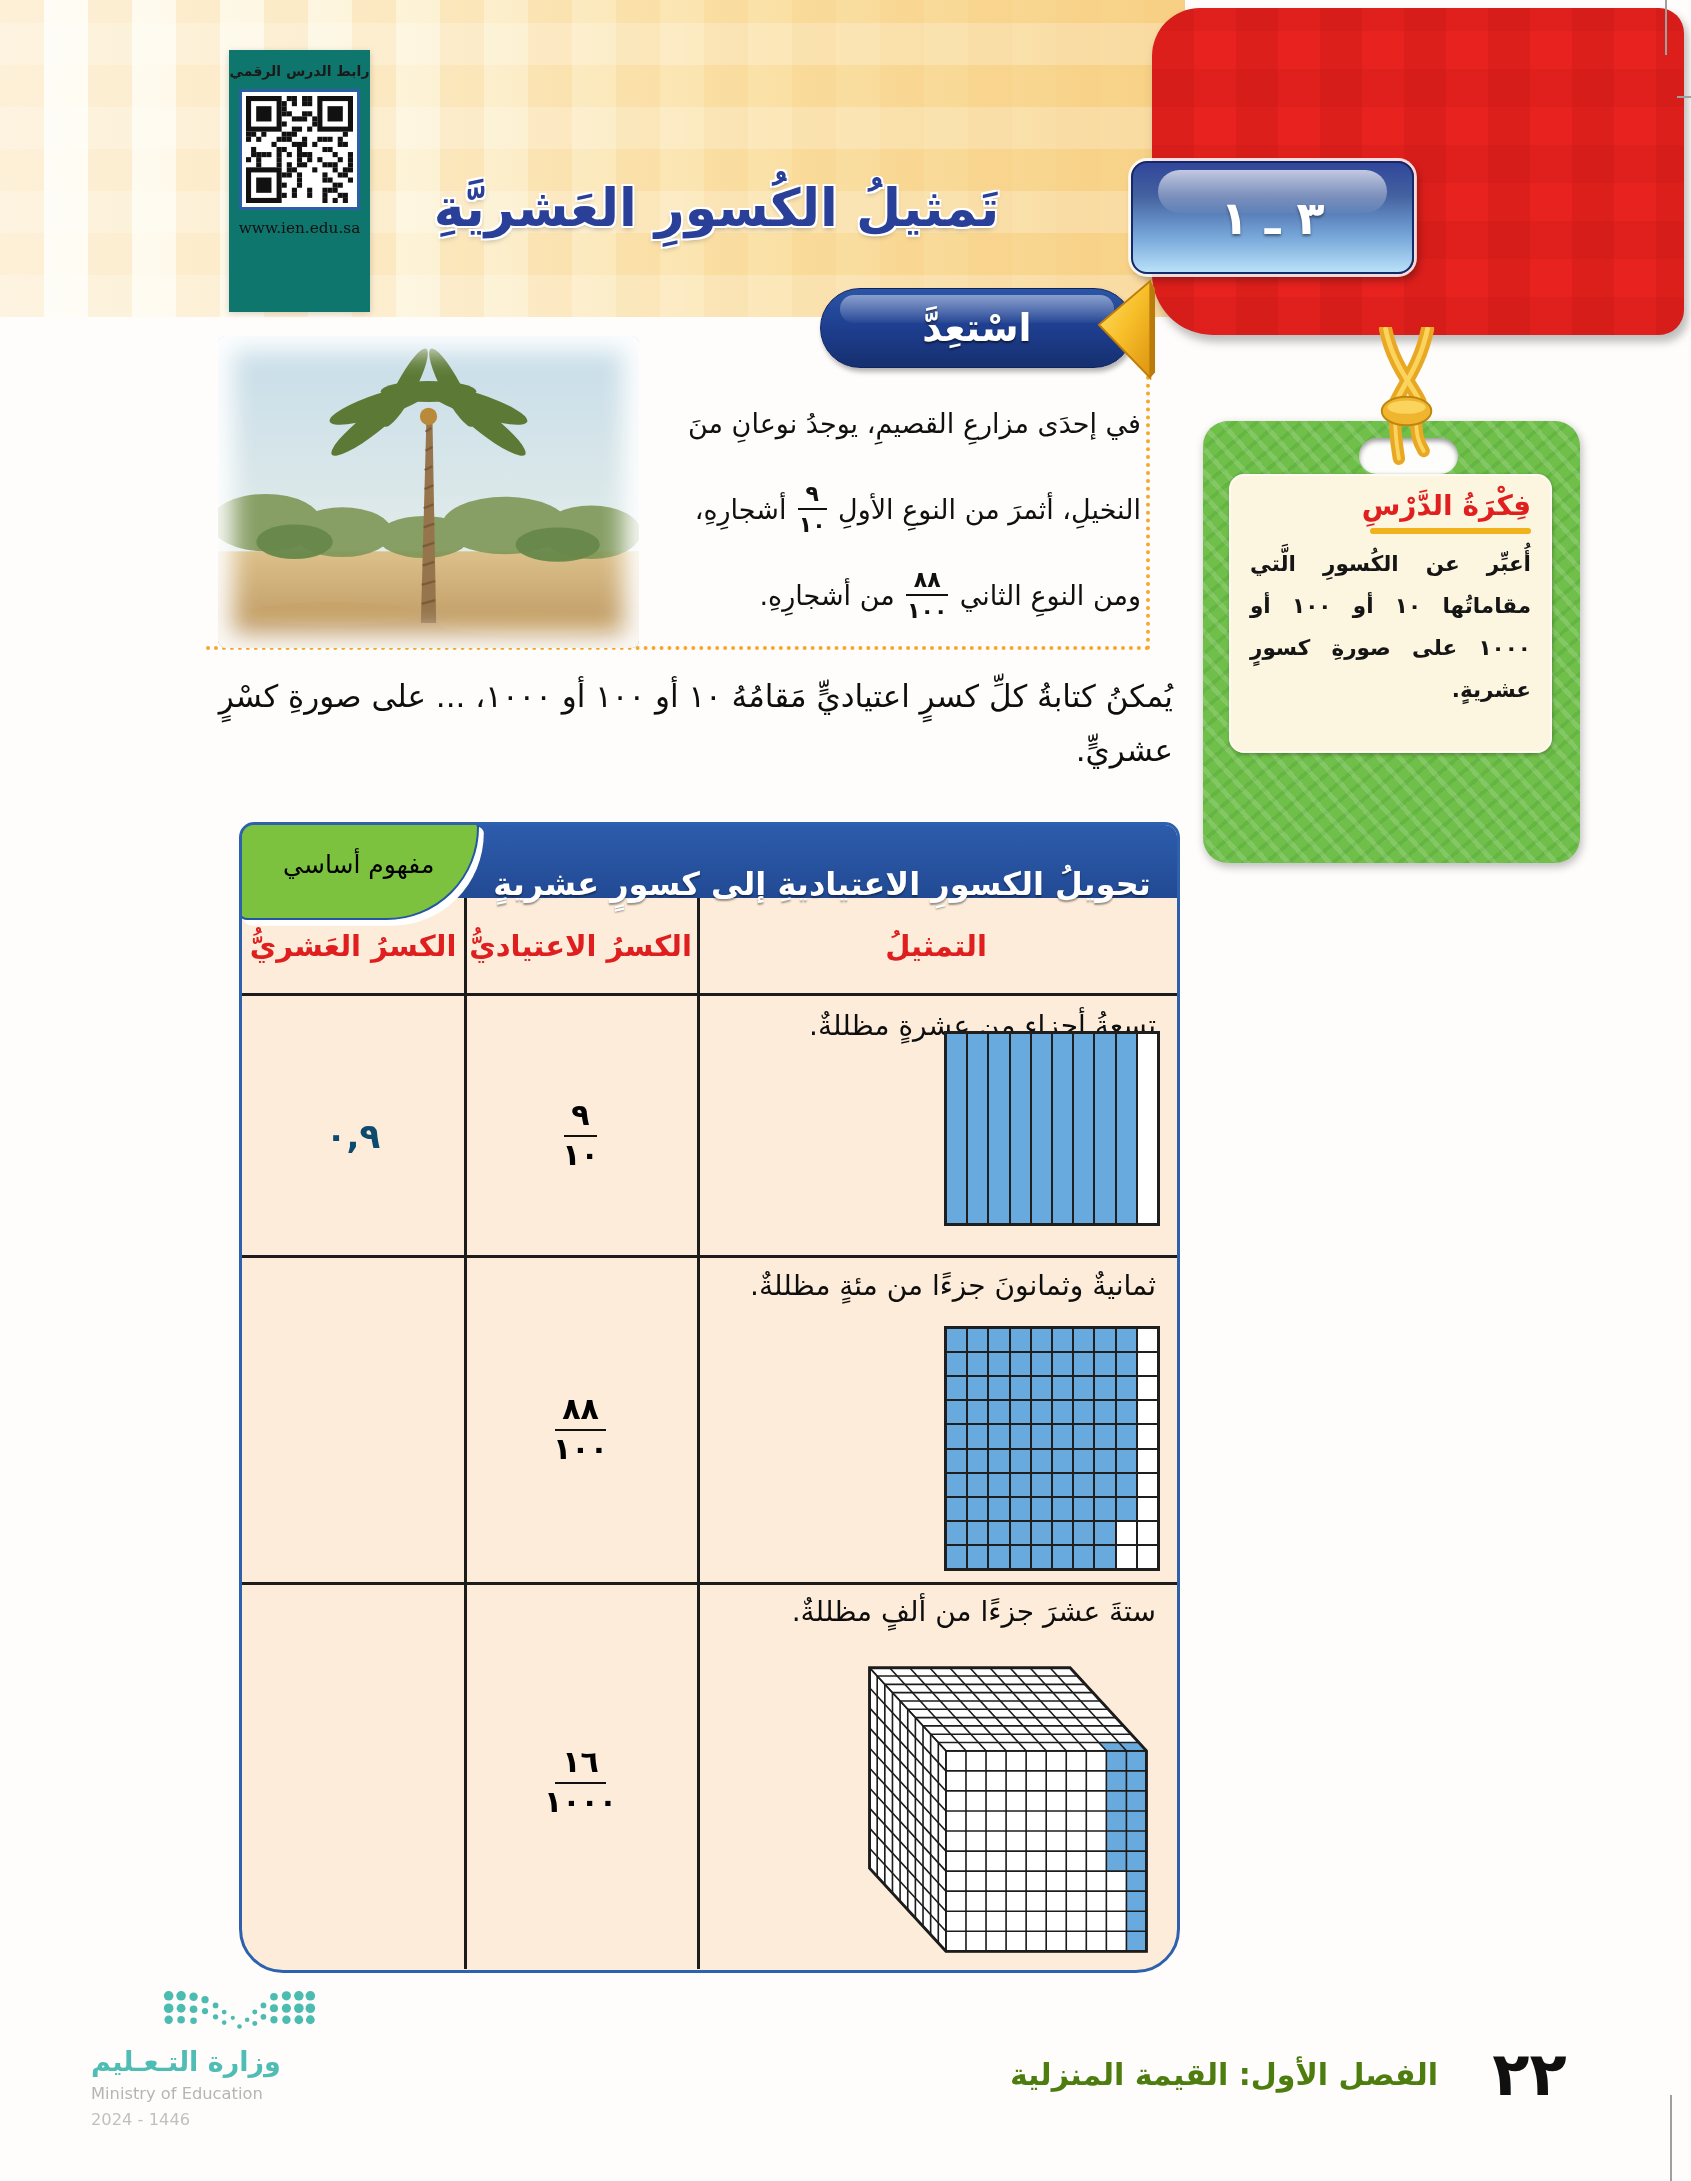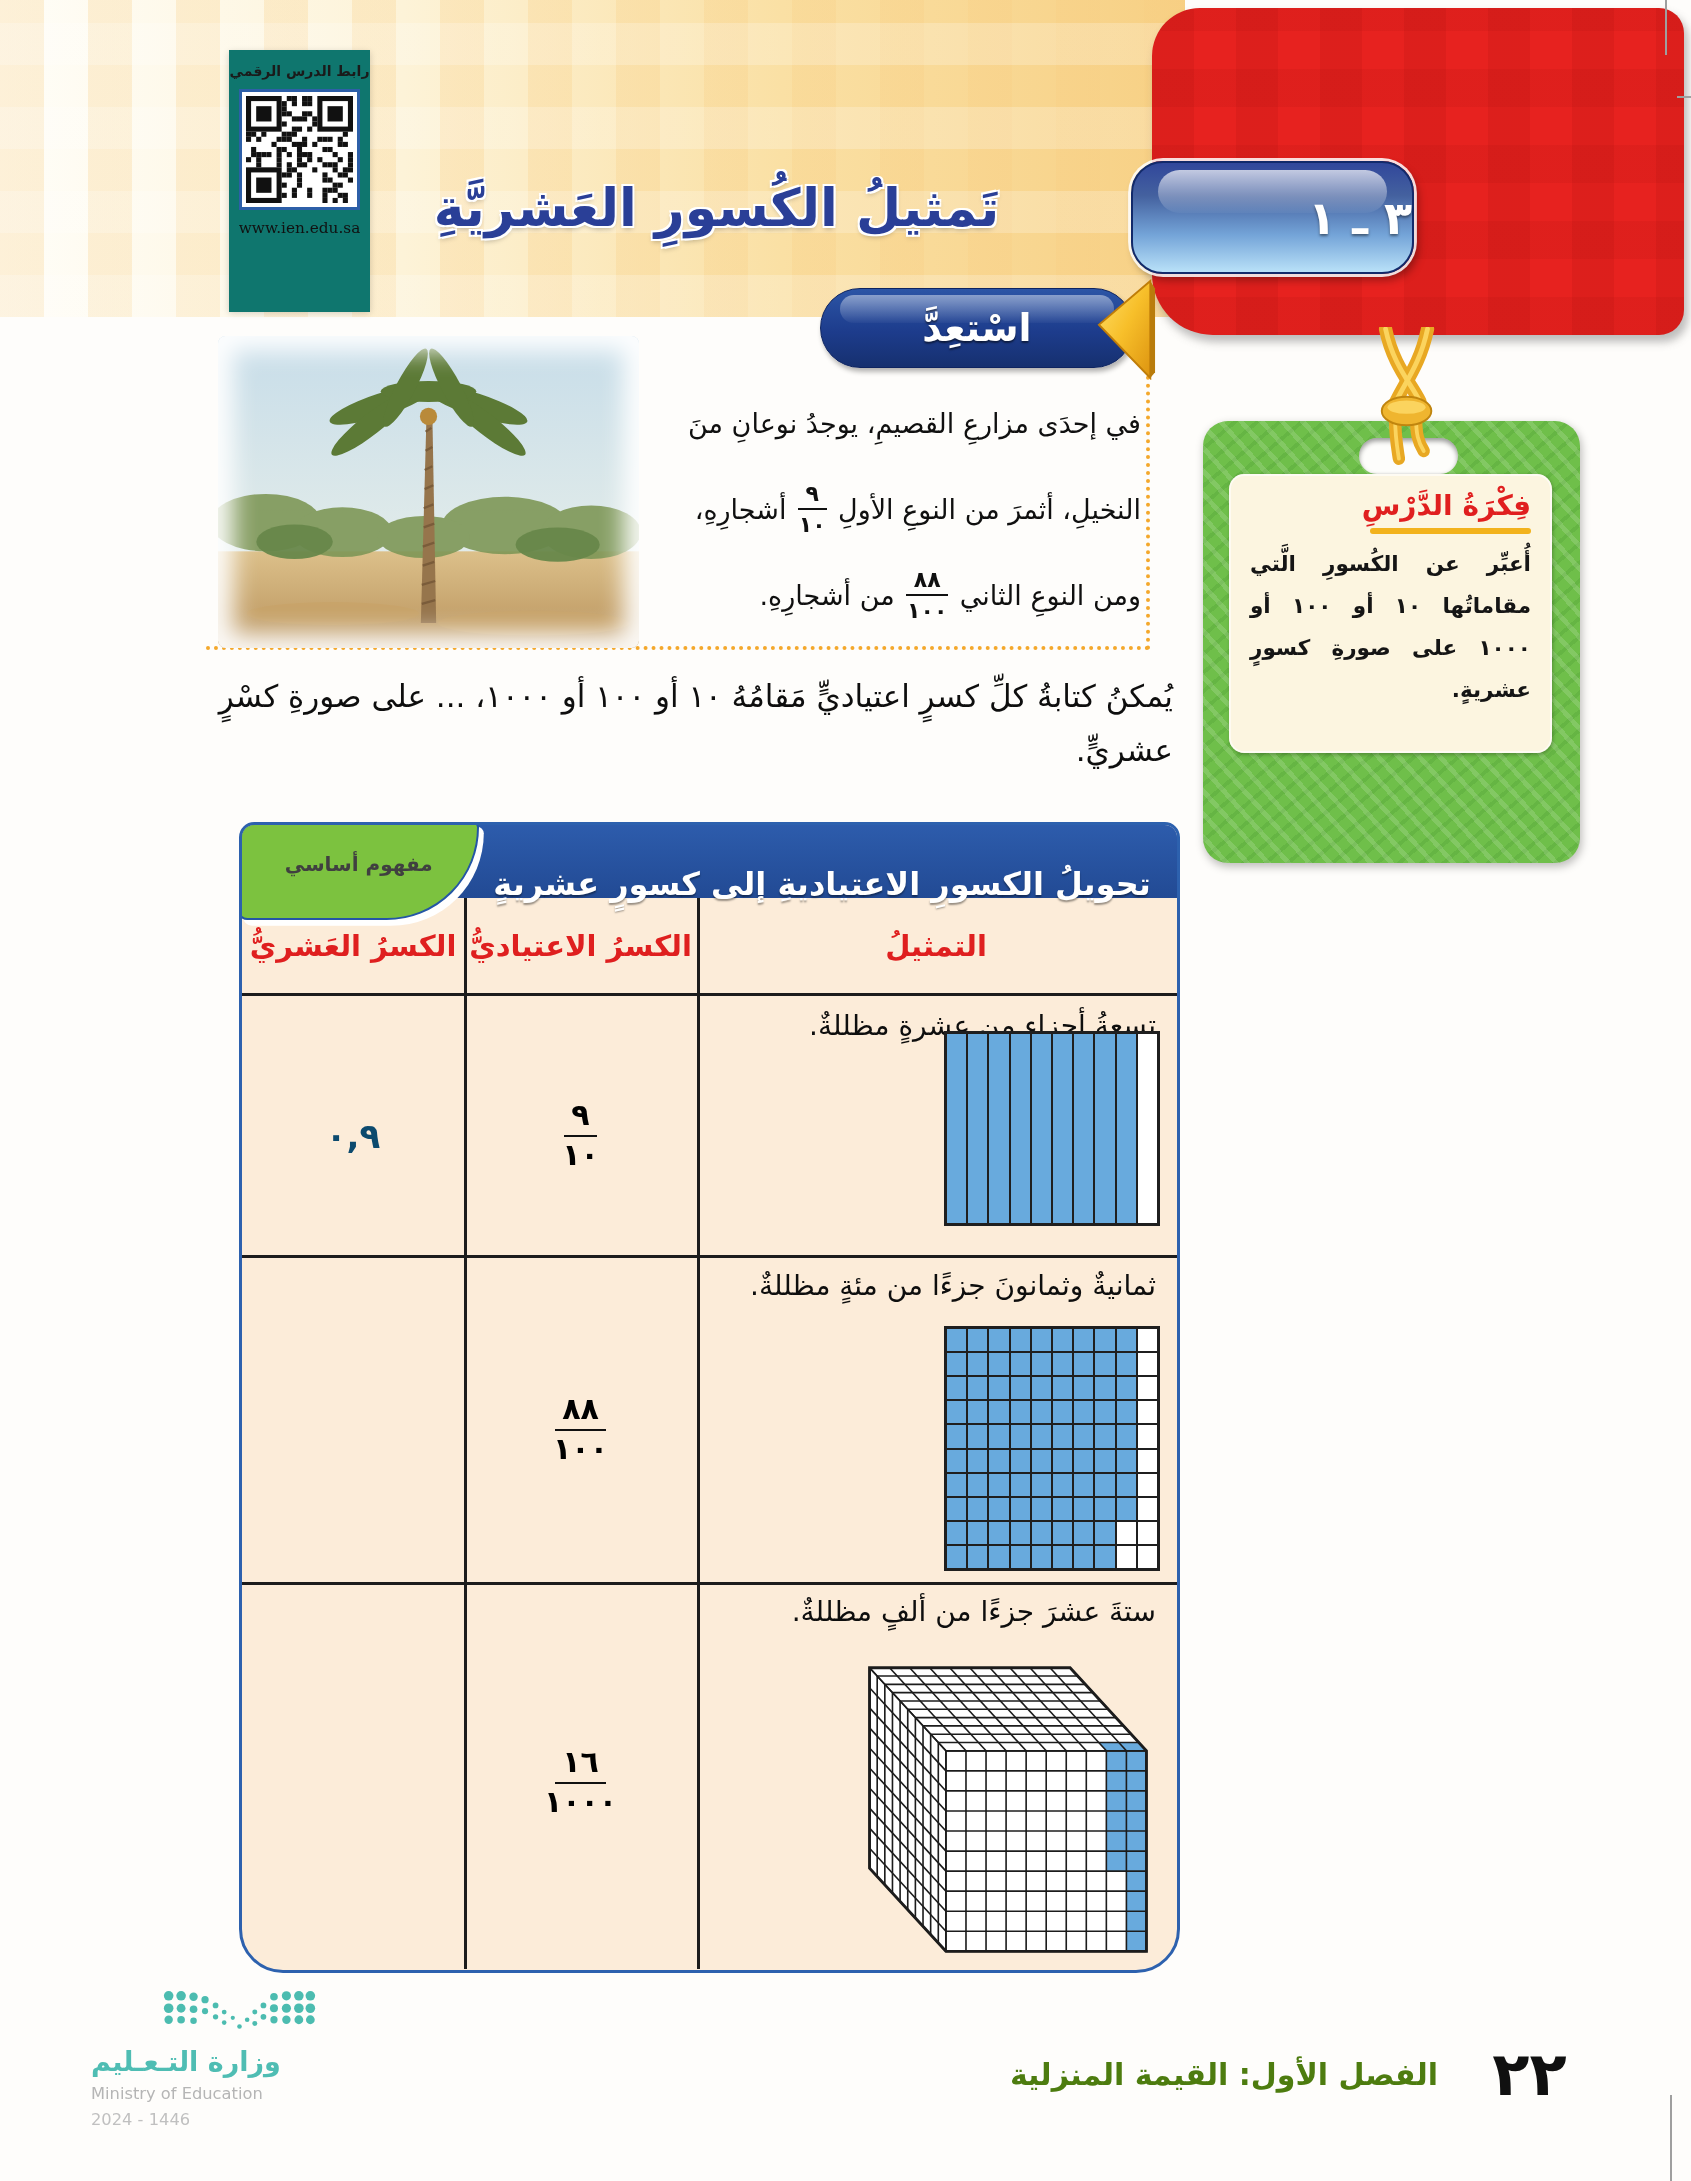--- a/index.html
+++ b/index.html
@@ -28,24 +28,24 @@
     box-shadow:0 1.9px 6.7px rgba(0,0,0,.18);display:flex;flex-direction:column;align-items:center;}
   .qrbox .lbl{font-size:14px;font-weight:bold;color:#1a1a1a;margin-top:13.4px;white-space:nowrap;}
   .qrframe{margin-top:9.6px;border:3.8px solid #2d5fa8;background:#fff;padding:3.8px;width:107px;height:107px;}
   .qrframe svg{display:block;width:100%;height:100%;}
   .qrbox .url{font-family:"DejaVu Serif",serif;font-size:15.3px;color:#111;margin-top:9.6px;direction:ltr;}
 
   
   .lessonTitle{left:382px;top:143px;width:669px;height:129px;display:flex;align-items:center;justify-content:center;
     color:#2a3f97;font-size:52px;font-weight:bold;white-space:nowrap;z-index:2;
     text-shadow:-1.9px -1.9px 0 #fff,1.9px -1.9px 0 #fff,-1.9px 1.9px 0 #fff,1.9px 1.9px 0 #fff,0 2.9px 4.8px rgba(0,0,0,.25);}
-  .badge{left:1131px;top:161px;width:279px;height:109px;border-radius:32px;z-index:4;
+  .badge{left:1131px;top:161px;width:279px;height:109px;border-radius:16px;z-index:4;
     background:linear-gradient(180deg,#31479b 0%,#44619f 30%,#74a4d8 66%,#b9e1f8 100%);
     border:2.9px solid #122a6b;box-shadow:0 0 0 2.9px rgba(255,255,255,.85),3.8px 5.7px 8.6px rgba(0,0,0,.35);
-    display:flex;align-items:center;}
+    display:flex;align-items:center;justify-content:center;}
   .badge .gloss{position:absolute;left:9%;right:9%;top:6%;height:40%;border-radius:955px;
     background:linear-gradient(180deg,rgba(255,255,255,.7),rgba(255,255,255,.04));}
   .badge span{position:relative;color:#fff;font-size:46px;font-weight:bold;letter-spacing:5.7px;
     text-shadow:0 1.9px 2.9px rgba(0,0,0,.45);}
 
   
   .grPill{left:820px;top:288px;width:312px;height:78px;border-radius:42px;z-index:4;
     background:linear-gradient(180deg,#2c55a6 0%,#1d3c8c 55%,#16306f 100%);
     border:1.9px solid #0e2460;box-shadow:1.9px 3.8px 5.7px rgba(0,0,0,.3);
     display:flex;align-items:center;justify-content:center;}
@@ -104,21 +104,21 @@
     border:3.8px solid #2d61ae;border-radius:15.3px 15.3px 44px 44px;box-sizing:border-box;overflow:hidden;}
   .ctHead{position:absolute;left:0;top:0;width:100%;height:73px;
     background:linear-gradient(180deg,#2d5cac 0%,#224a94 100%);
     display:flex;align-items:center;justify-content:center;padding-left:225px;box-sizing:border-box;}
   .ctHead span{color:#fff;font-size:32px;font-weight:bold;white-space:nowrap;
     text-shadow:0 1.9px 1.9px rgba(0,0,0,.4);margin-top:44px;}
   .ctBadge{position:absolute;left:-3.8px;top:-3.8px;width:241px;height:99px;z-index:2;
     background:#7cc23f;border:2.9px solid #2456a5;box-sizing:border-box;
     border-radius:9.6px 9.6px 134px 13.4px;box-shadow:4.8px 5.7px 0 0 #ffffff;
     display:flex;align-items:center;justify-content:center;padding-bottom:13.4px;}
-  .ctBadge span{color:#404040;font-size:20px;font-weight:bold;}
+  .ctBadge span{color:#000000;font-size:25px;font-weight:normal;}
   .vline,.hline{position:absolute;background:#1c1c1c;}
   .colHead{position:absolute;top:73px;height:96px;display:flex;align-items:center;justify-content:center;
     color:#df1f1f;font-size:29px;font-weight:bold;white-space:nowrap;}
   .cellDesc{position:absolute;right:21px;font-size:28px;color:#0e0e0e;font-weight:500;white-space:nowrap;}
   .centerBlock{position:absolute;display:flex;align-items:center;justify-content:center;}
   .decimalVal{font-size:34px;font-weight:bold;color:#0c4a6e;direction:ltr;letter-spacing:1.9px;}
 
   .modelGrid{position:absolute;display:grid;border:2.4px solid #1f1f1f;background:#fff;}
   .modelGrid .cell{border:1.4px solid #1f1f1f;background:#fff;}
   .modelGrid .cell.shaded{background:#68aadd;}

